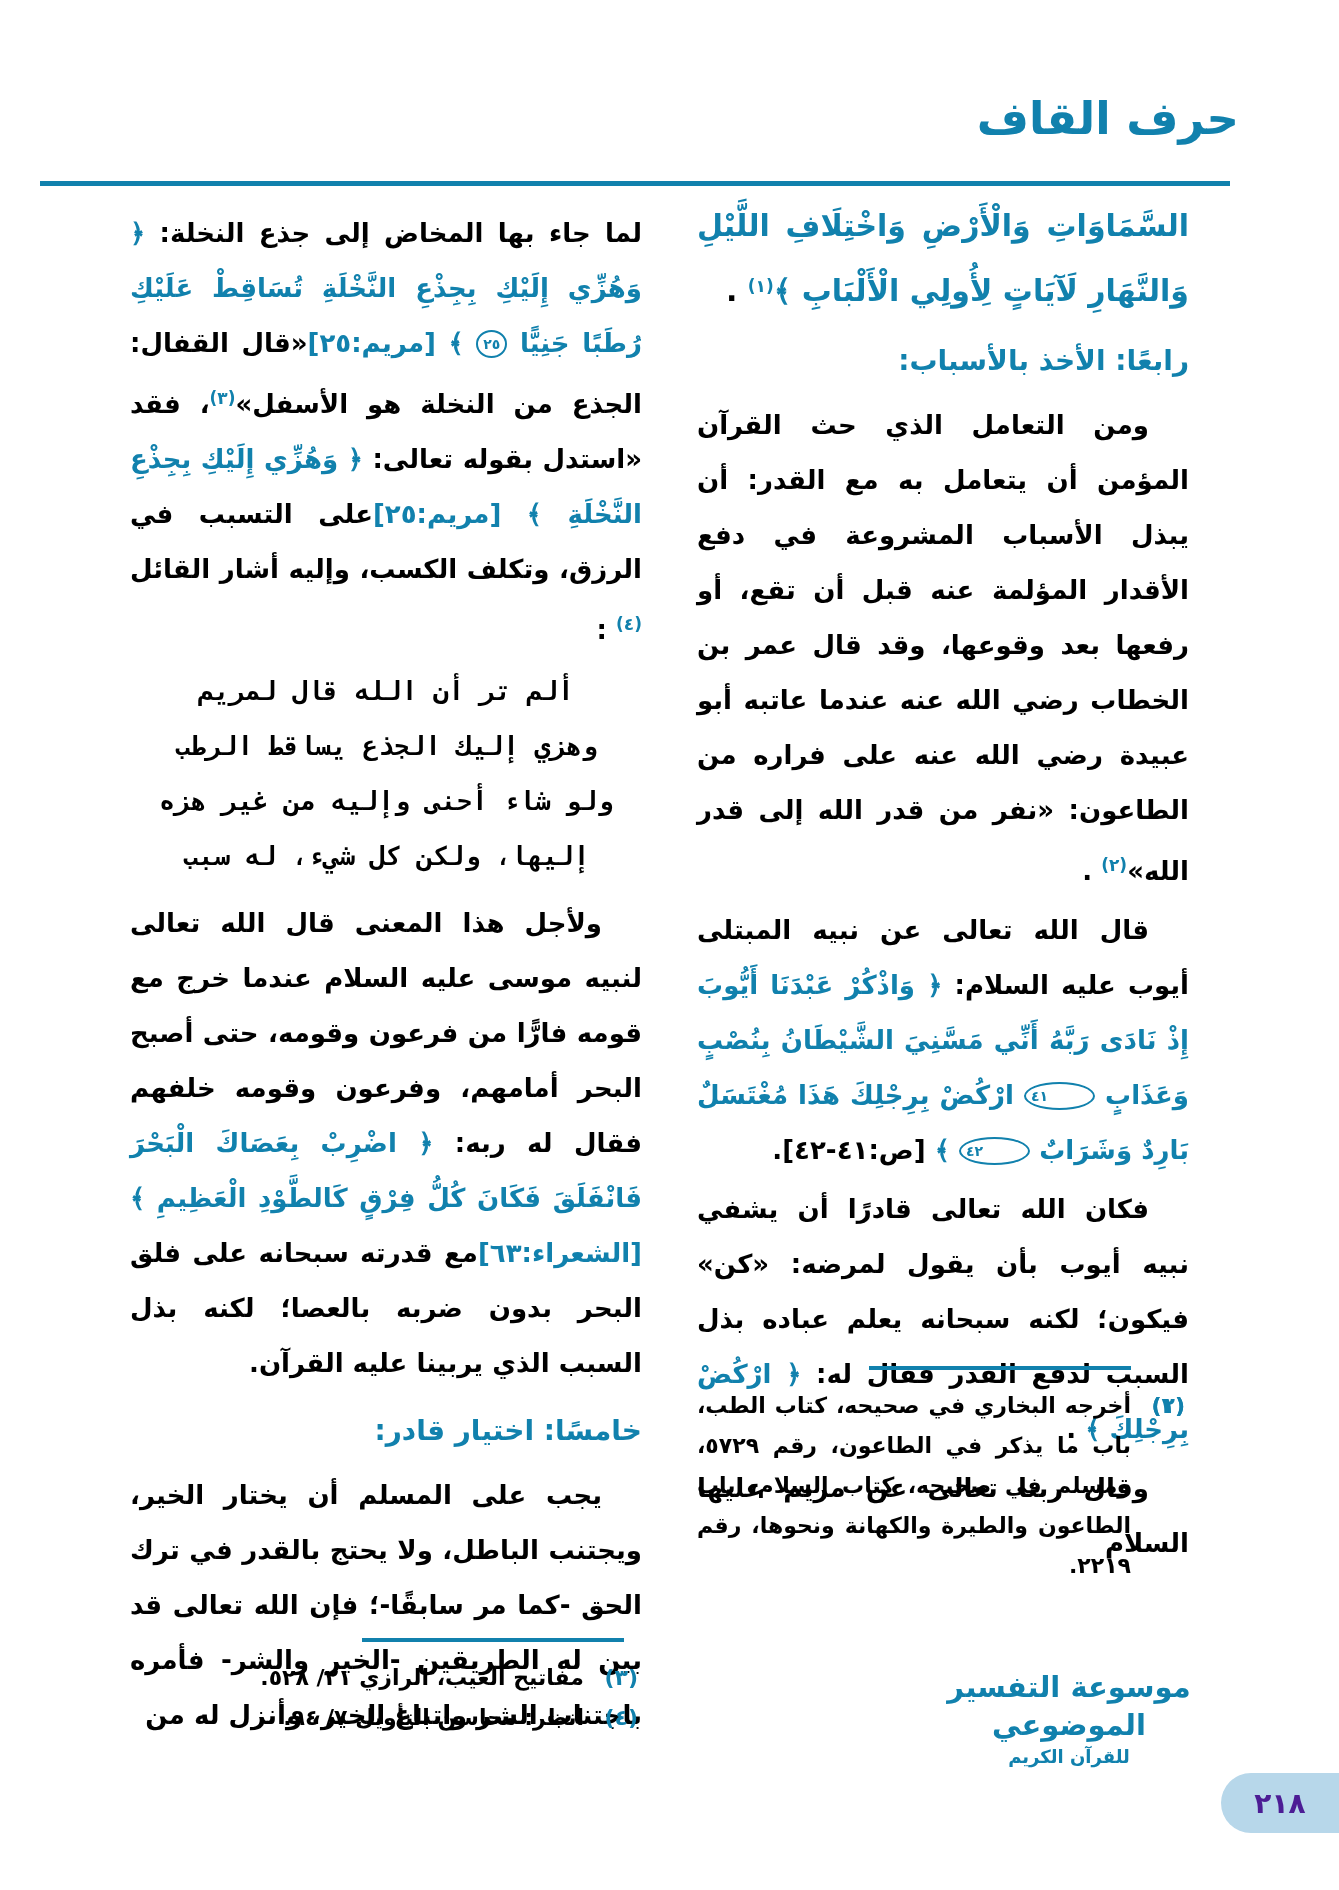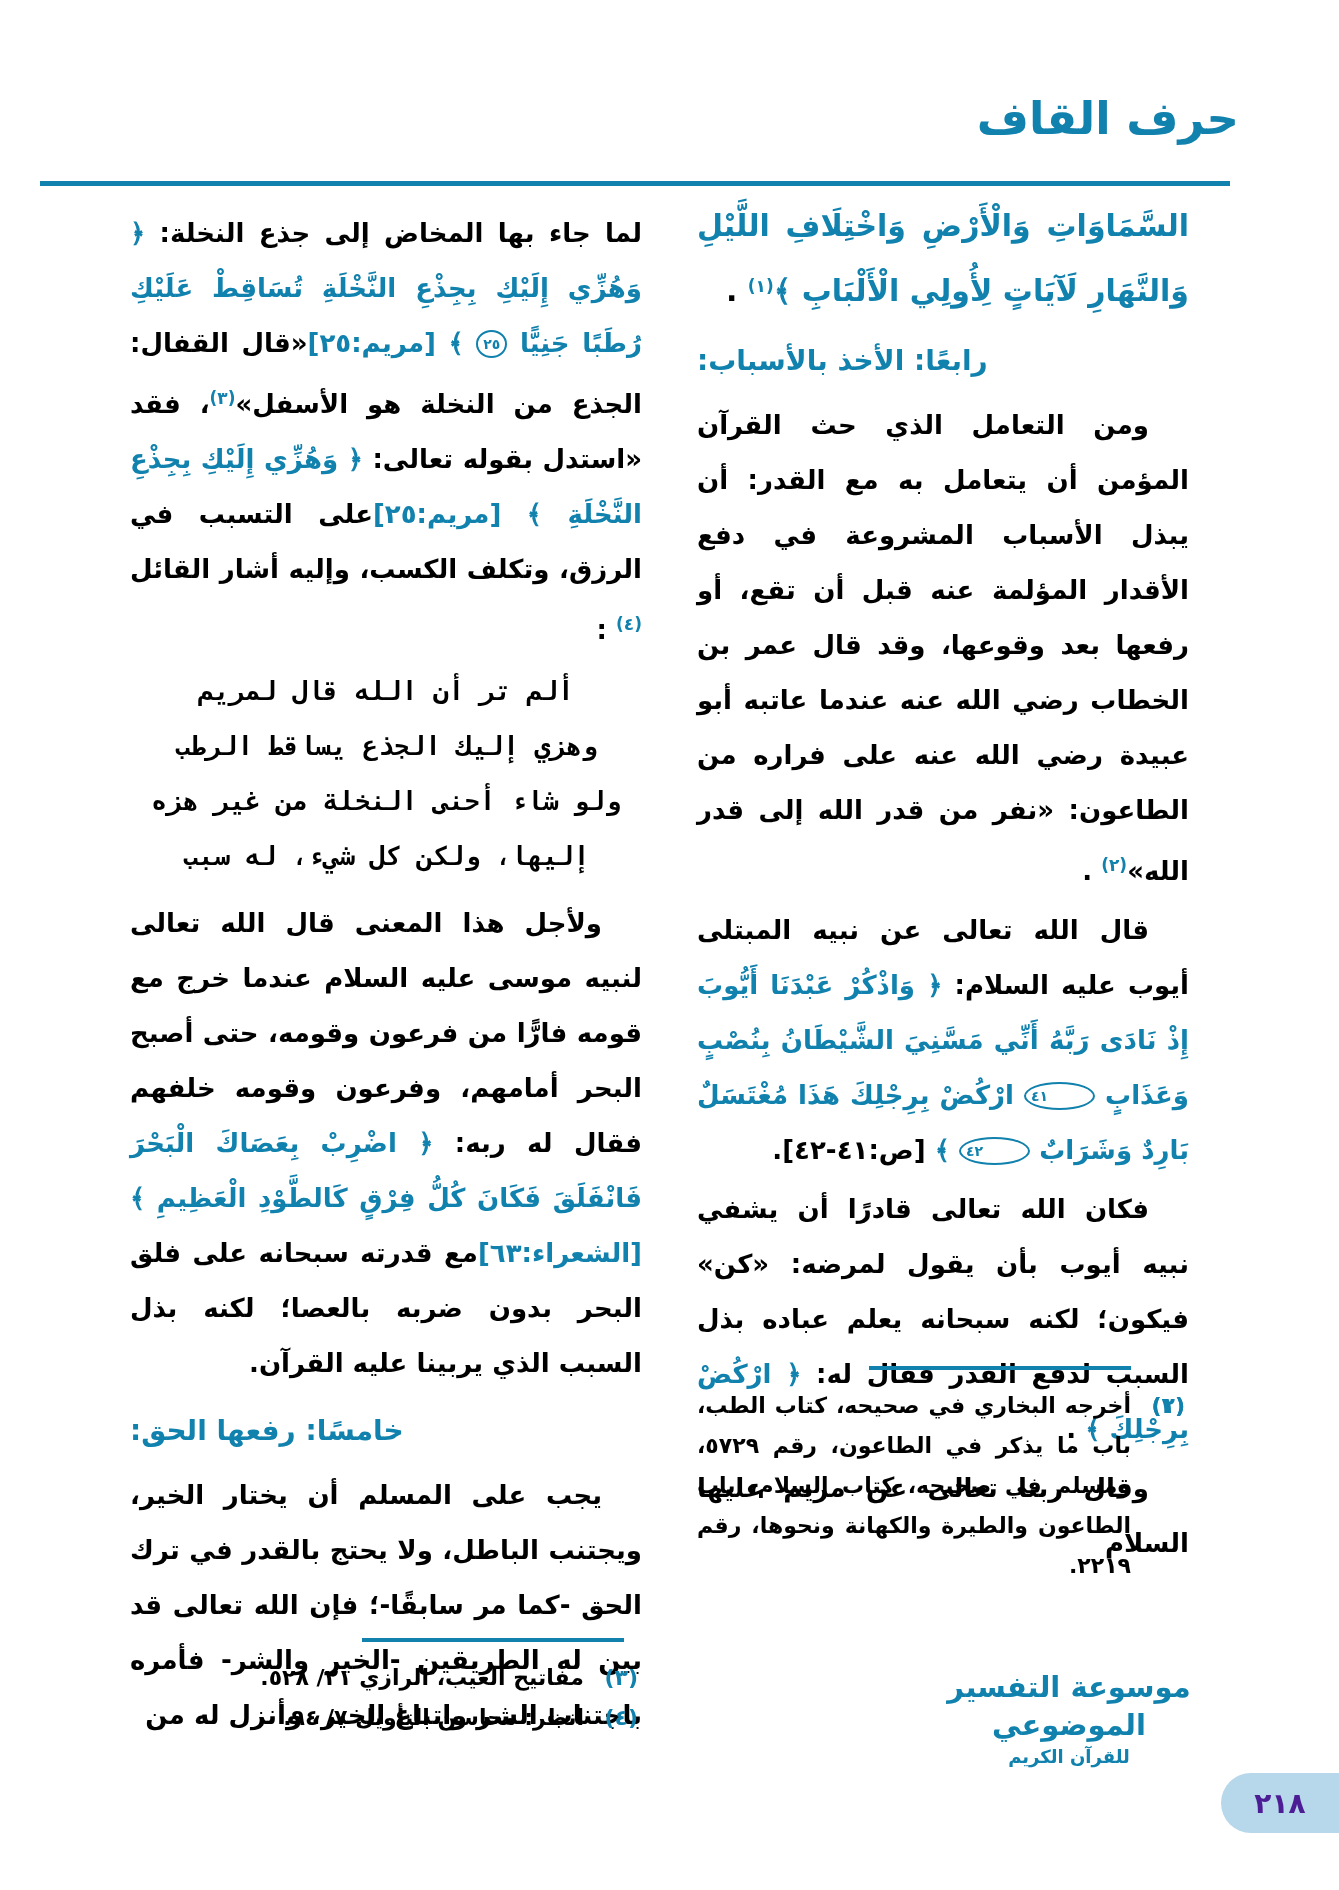--- a/index.html
+++ b/index.html
@@ -16,21 +16,21 @@
     position:absolute;top:181px;left:40px;width:1190px;height:5px;background:var(--accent);
   }
   .col{
     position:absolute;text-align:justify;font-weight:bold;font-size:26px;line-height:55px;
   }
   #col-right{right:150px;top:196px;width:492px;}
   #col-left{right:697px;top:206px;width:512px;}
   .block{margin:0 0 4px 0;}
   .block.para.indent{text-indent:40px;}
   .block.heading{
-    color:var(--accent);font-size:28px;text-align:left;margin:12px 0 10px;
+    color:var(--accent);font-size:28px;text-align:right;margin:12px 0 10px;
   }
   .block.quran-lead{
     color:var(--accent);font-size:30px;line-height:60px;margin-bottom:8px;
   }
   .block.poem{margin:8px 0 10px;}
   .poem-line{text-align:center;line-height:55px;font-family:Liberation Mono, monospace;}
   .seg-n{color:#000;}
   .seg-q{color:var(--accent);}
   .seg-r{color:var(--accent);}
   .seg-h{color:var(--accent);}
@@ -77,25 +77,25 @@
       <div class="block para indent"><span class="seg-n">قال الله تعالى عن نبيه المبتلى أيوب عليه السلام: </span><span class="seg-q">﴿ وَاذْكُرْ عَبْدَنَا أَيُّوبَ إِذْ نَادَى رَبَّهُ أَنِّي مَسَّنِيَ الشَّيْطَانُ بِنُصْبٍ وَعَذَابٍ </span><span class="seg-aya">٤١</span><span class="seg-q"> ارْكُضْ بِرِجْلِكَ هَذَا مُغْتَسَلٌ بَارِدٌ وَشَرَابٌ </span><span class="seg-aya">٤٢</span><span class="seg-q"> ﴾</span><span class="seg-n"> [ص:٤١-٤٢].</span></div>
       <div class="block para indent"><span class="seg-n">فكان الله تعالى قادرًا أن يشفي نبيه أيوب بأن يقول لمرضه: «كن» فيكون؛ لكنه سبحانه يعلم عباده بذل السبب لدفع القدر فقال له: </span><span class="seg-q">﴿ ارْكُضْ بِرِجْلِكَ ﴾</span><span class="seg-n"> .</span></div>
       <div class="block para indent"><span class="seg-n">وقال ربنا تعالى عن مريم عليها السلام</span></div>
     </div>
 
   <div id="col-left" class="col">
       <div class="block para"><span class="seg-n">لما جاء بها المخاض إلى جذع النخلة: </span><span class="seg-q">﴿ وَهُزِّي إِلَيْكِ بِجِذْعِ النَّخْلَةِ تُسَاقِطْ عَلَيْكِ رُطَبًا جَنِيًّا </span><span class="seg-aya">٢٥</span><span class="seg-q"> ﴾</span><span class="seg-r"> [مريم:٢٥]</span><span class="seg-n">«قال القفال: الجذع من النخلة هو الأسفل»</span><span class="seg-fn">(٣)</span><span class="seg-n">، فقد «استدل بقوله تعالى: </span><span class="seg-q">﴿ وَهُزِّي إِلَيْكِ بِجِذْعِ النَّخْلَةِ ﴾</span><span class="seg-r"> [مريم:٢٥]</span><span class="seg-n">على التسبب في الرزق، وتكلف الكسب، وإليه أشار القائل </span><span class="seg-fn">(٤)</span><span class="seg-n"> :</span></div>
       <div class="block poem">
         <div class="poem-line">ألم تر أن الله قال لمريم</div>
         <div class="poem-line">وهزي إليك الجذع يساقط الرطب</div>
-        <div class="poem-line">ولو شاء أحنى النخلة من غير هزه</div>
+        <div class="poem-line">ولو شاء أحنى وإليه من غير هزه</div>
         <div class="poem-line">إليها، ولكن كل شيء، له سبب</div>
       </div>
       <div class="block para indent"><span class="seg-n">ولأجل هذا المعنى قال الله تعالى لنبيه موسى عليه السلام عندما خرج مع قومه فارًّا من فرعون وقومه، حتى أصبح البحر أمامهم، وفرعون وقومه خلفهم فقال له ربه: </span><span class="seg-q">﴿ اضْرِبْ بِعَصَاكَ الْبَحْرَ فَانْفَلَقَ فَكَانَ كُلُّ فِرْقٍ كَالطَّوْدِ الْعَظِيمِ ﴾</span><span class="seg-r"> [الشعراء:٦٣]</span><span class="seg-n">مع قدرته سبحانه على فلق البحر بدون ضربه بالعصا؛ لكنه بذل السبب الذي يربينا عليه القرآن.</span></div>
-      <div class="block heading"><span class="seg-h">خامسًا: رفعها الحق:</span></div>
+      <div class="block heading"><span class="seg-h">خامسًا: اختيار قادر:</span></div>
       <div class="block para indent"><span class="seg-n">يجب على المسلم أن يختار الخير، ويجتنب الباطل، ولا يحتج بالقدر في ترك الحق -كما مر سابقًا-؛ فإن الله تعالى قد بين له الطريقين -الخير والشر- فأمره باجتناب الشر واتباع الخير، وأنزل له من</span></div>
     </div>
 
   <div id="fn-right" class="fn-area">
     <div class="fn-rule"></div>
     <div>
         <div class="footnote"><span class="fn-num">(١)</span></div>
         <div class="footnote"><span class="fn-num">(٢)</span><span class="fn-text">أخرجه البخاري في صحيحه، كتاب الطب، باب ما يذكر في الطاعون، رقم ٥٧٢٩، ومسلم في صحيحه، كتاب السلام، باب الطاعون والطيرة والكهانة ونحوها، رقم ٢٢١٩.</span></div>
       </div>
   </div>

